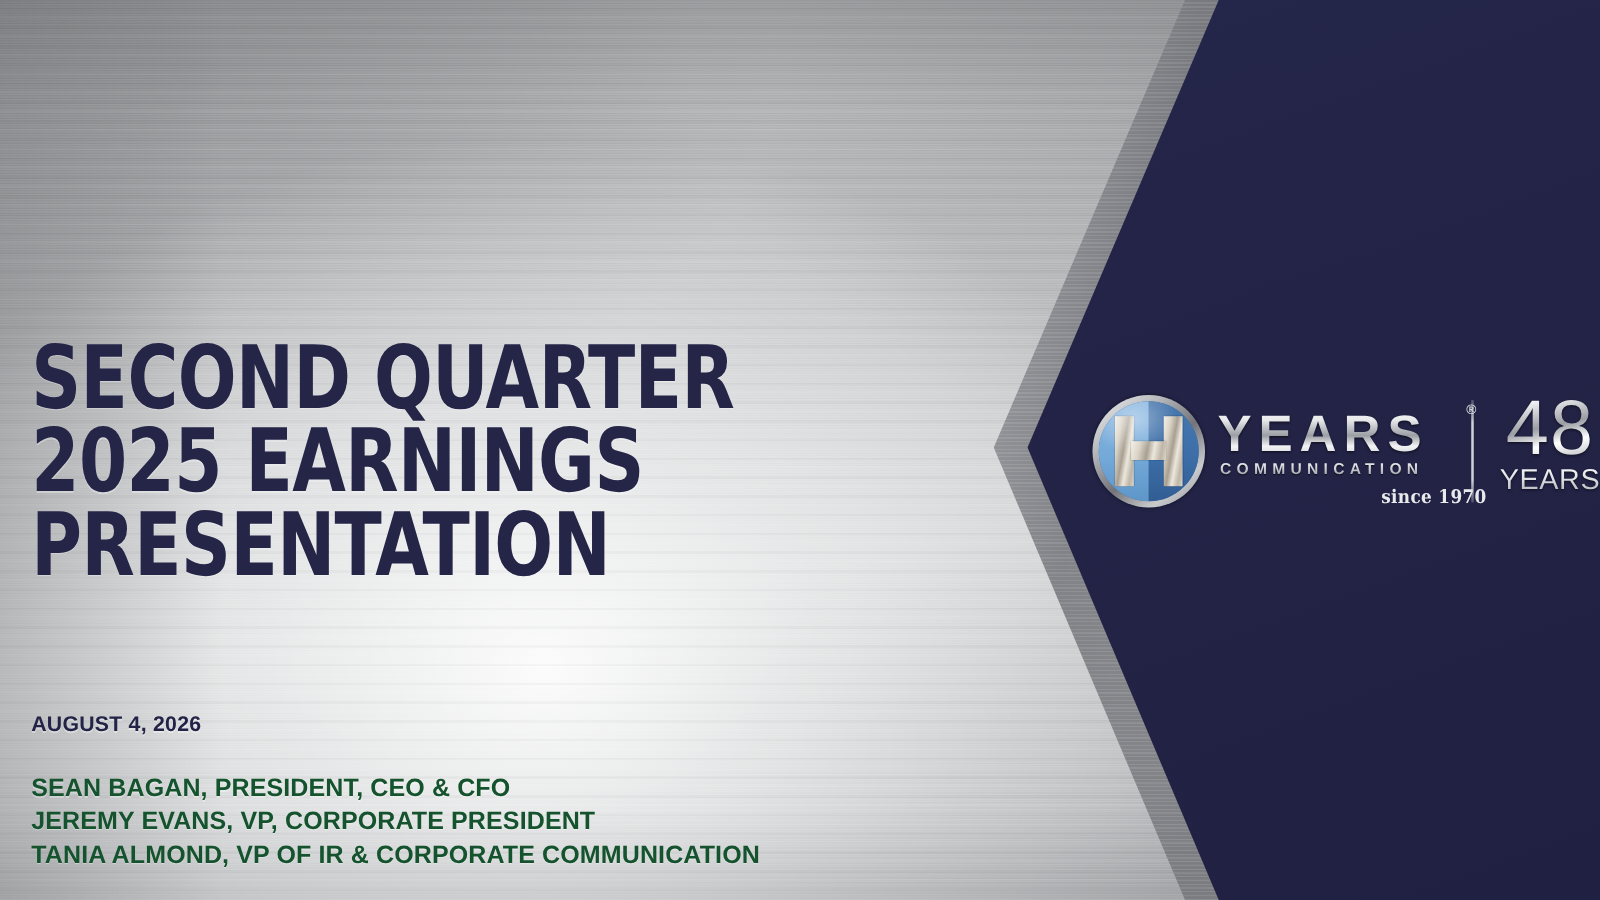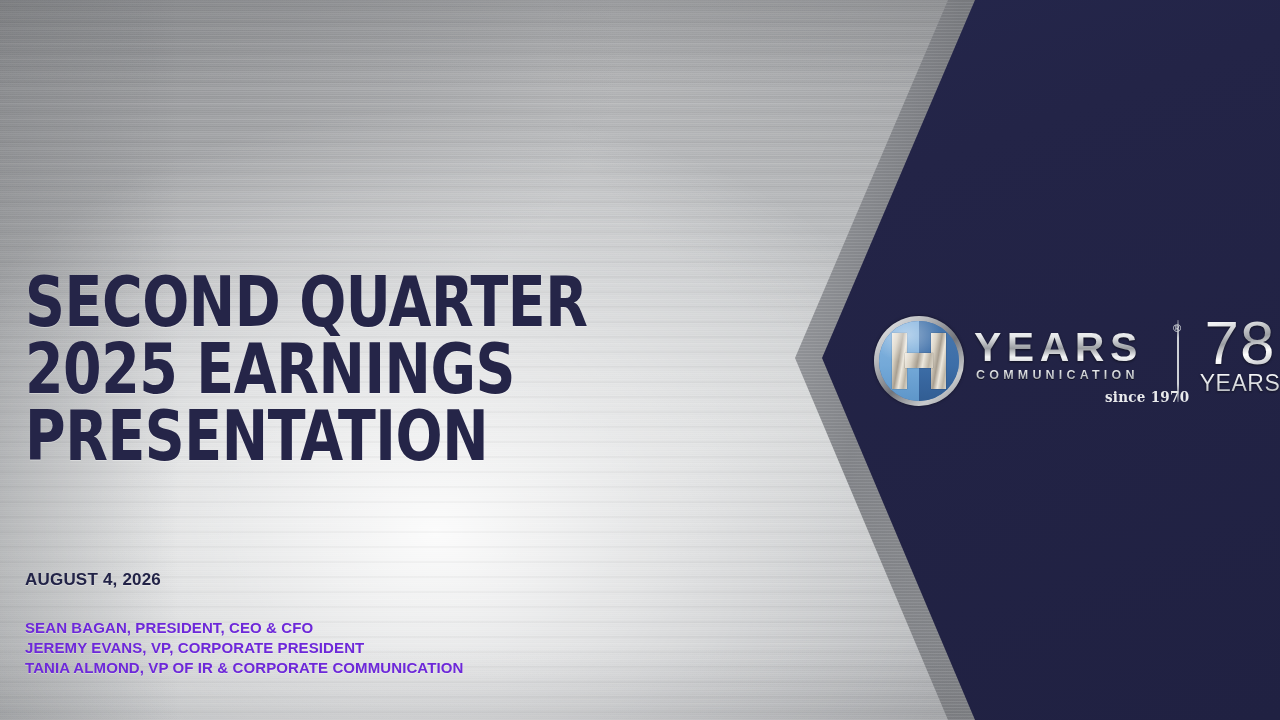--- a/index.html
+++ b/index.html
@@ -87,21 +87,21 @@
   }
   .title .ln{display:block;white-space:nowrap;}
 
   .date{
     position:absolute;left:25px;top:570px;
     color:#222347;font-size:17px;font-weight:bold;letter-spacing:.2px;
     text-shadow:0 1px 0 rgba(255,255,255,.35);
   }
   .people{
     position:absolute;left:25px;top:618px;
-    color:#6d28d9;font-size:15px;font-weight:bold;line-height:1.32;
+    color:#14532d;font-size:20px;font-weight:bold;line-height:1.32;
     letter-spacing:.1px;
     text-shadow:0 1px 0 rgba(255,255,255,.35);
   }
   .people .pl{display:block;white-space:nowrap;}
 
   
   .logo{position:absolute;left:874px;top:310px;width:400px;height:102px;}
 
   .emblem{position:absolute;left:0;top:6px;width:90px;height:90px;}
   .em-rim{
@@ -231,19 +231,19 @@
     <div class="wordmark">
       <div class="helios">YEARS</div>
       <div class="reg">®</div>
       <div class="tech">COMMUNICATION</div>
       <div class="since">since 1970</div>
     </div>
 
     <div class="divider"></div>
 
     <div class="years">
-      <span class="num">78</span>
+      <span class="num">48</span>
       <span class="lbl">YEARS</span>
     </div>
 
   </div>
 
 </div>
 
 </body></html>

